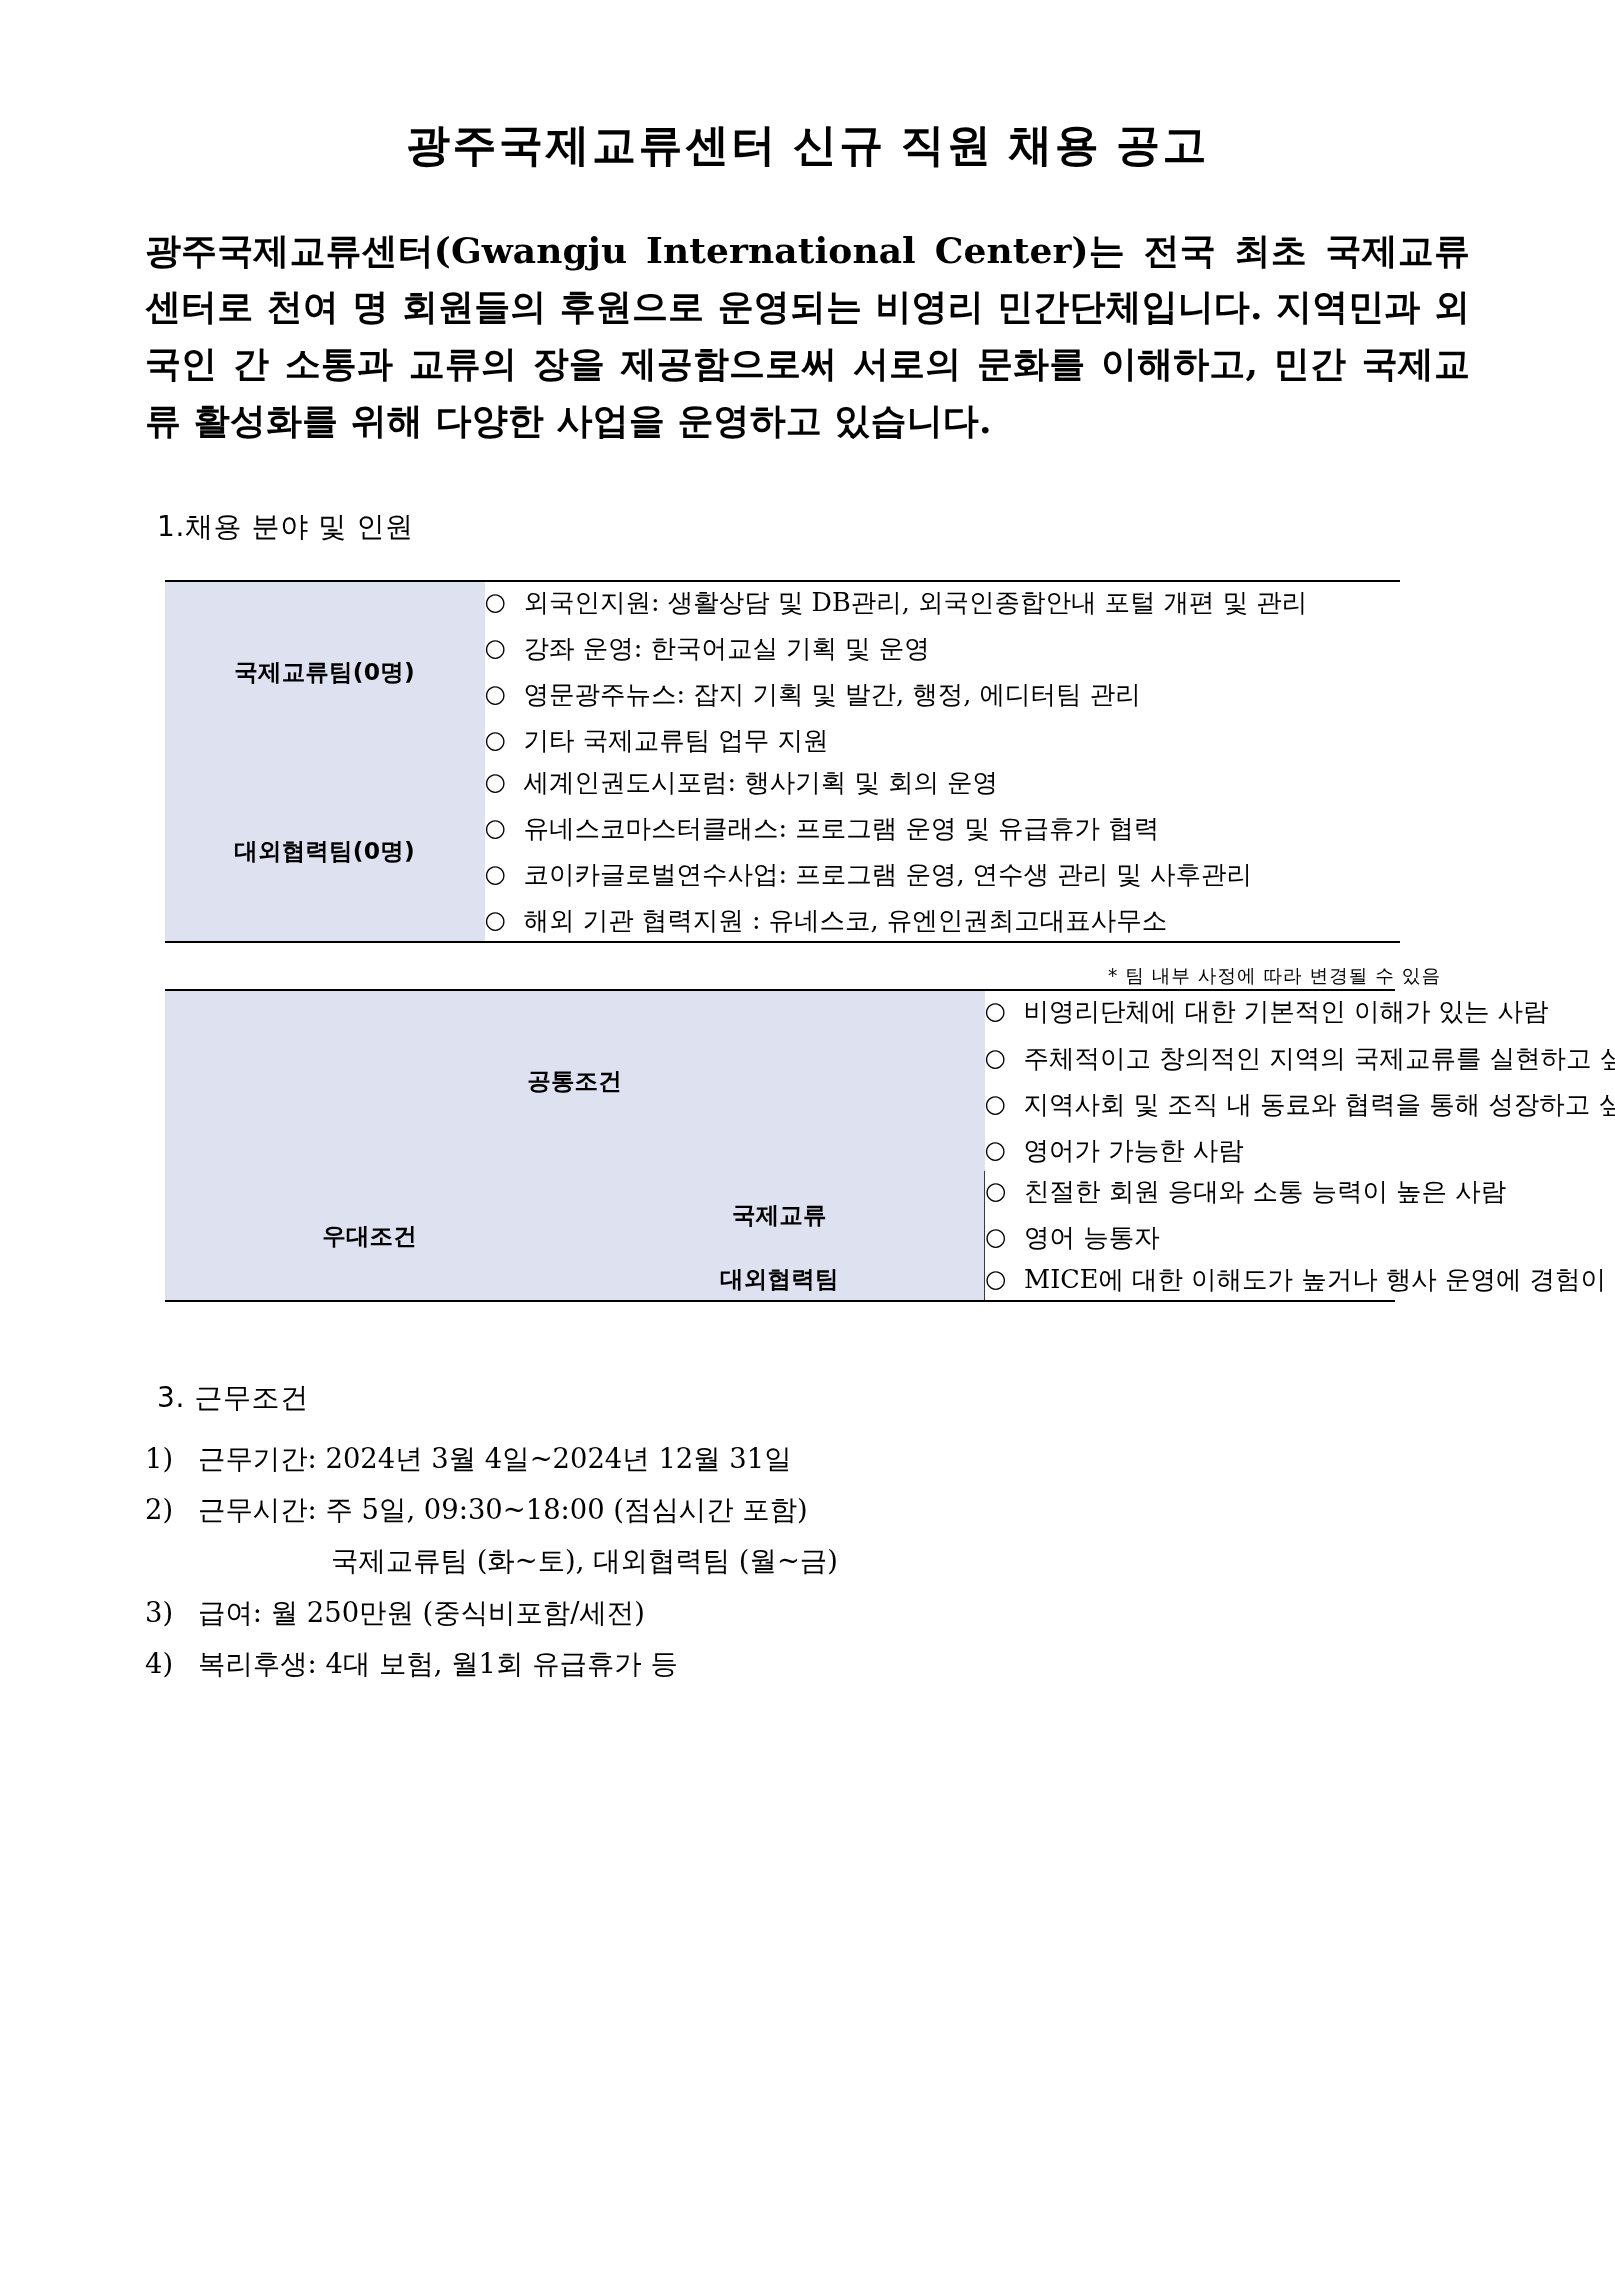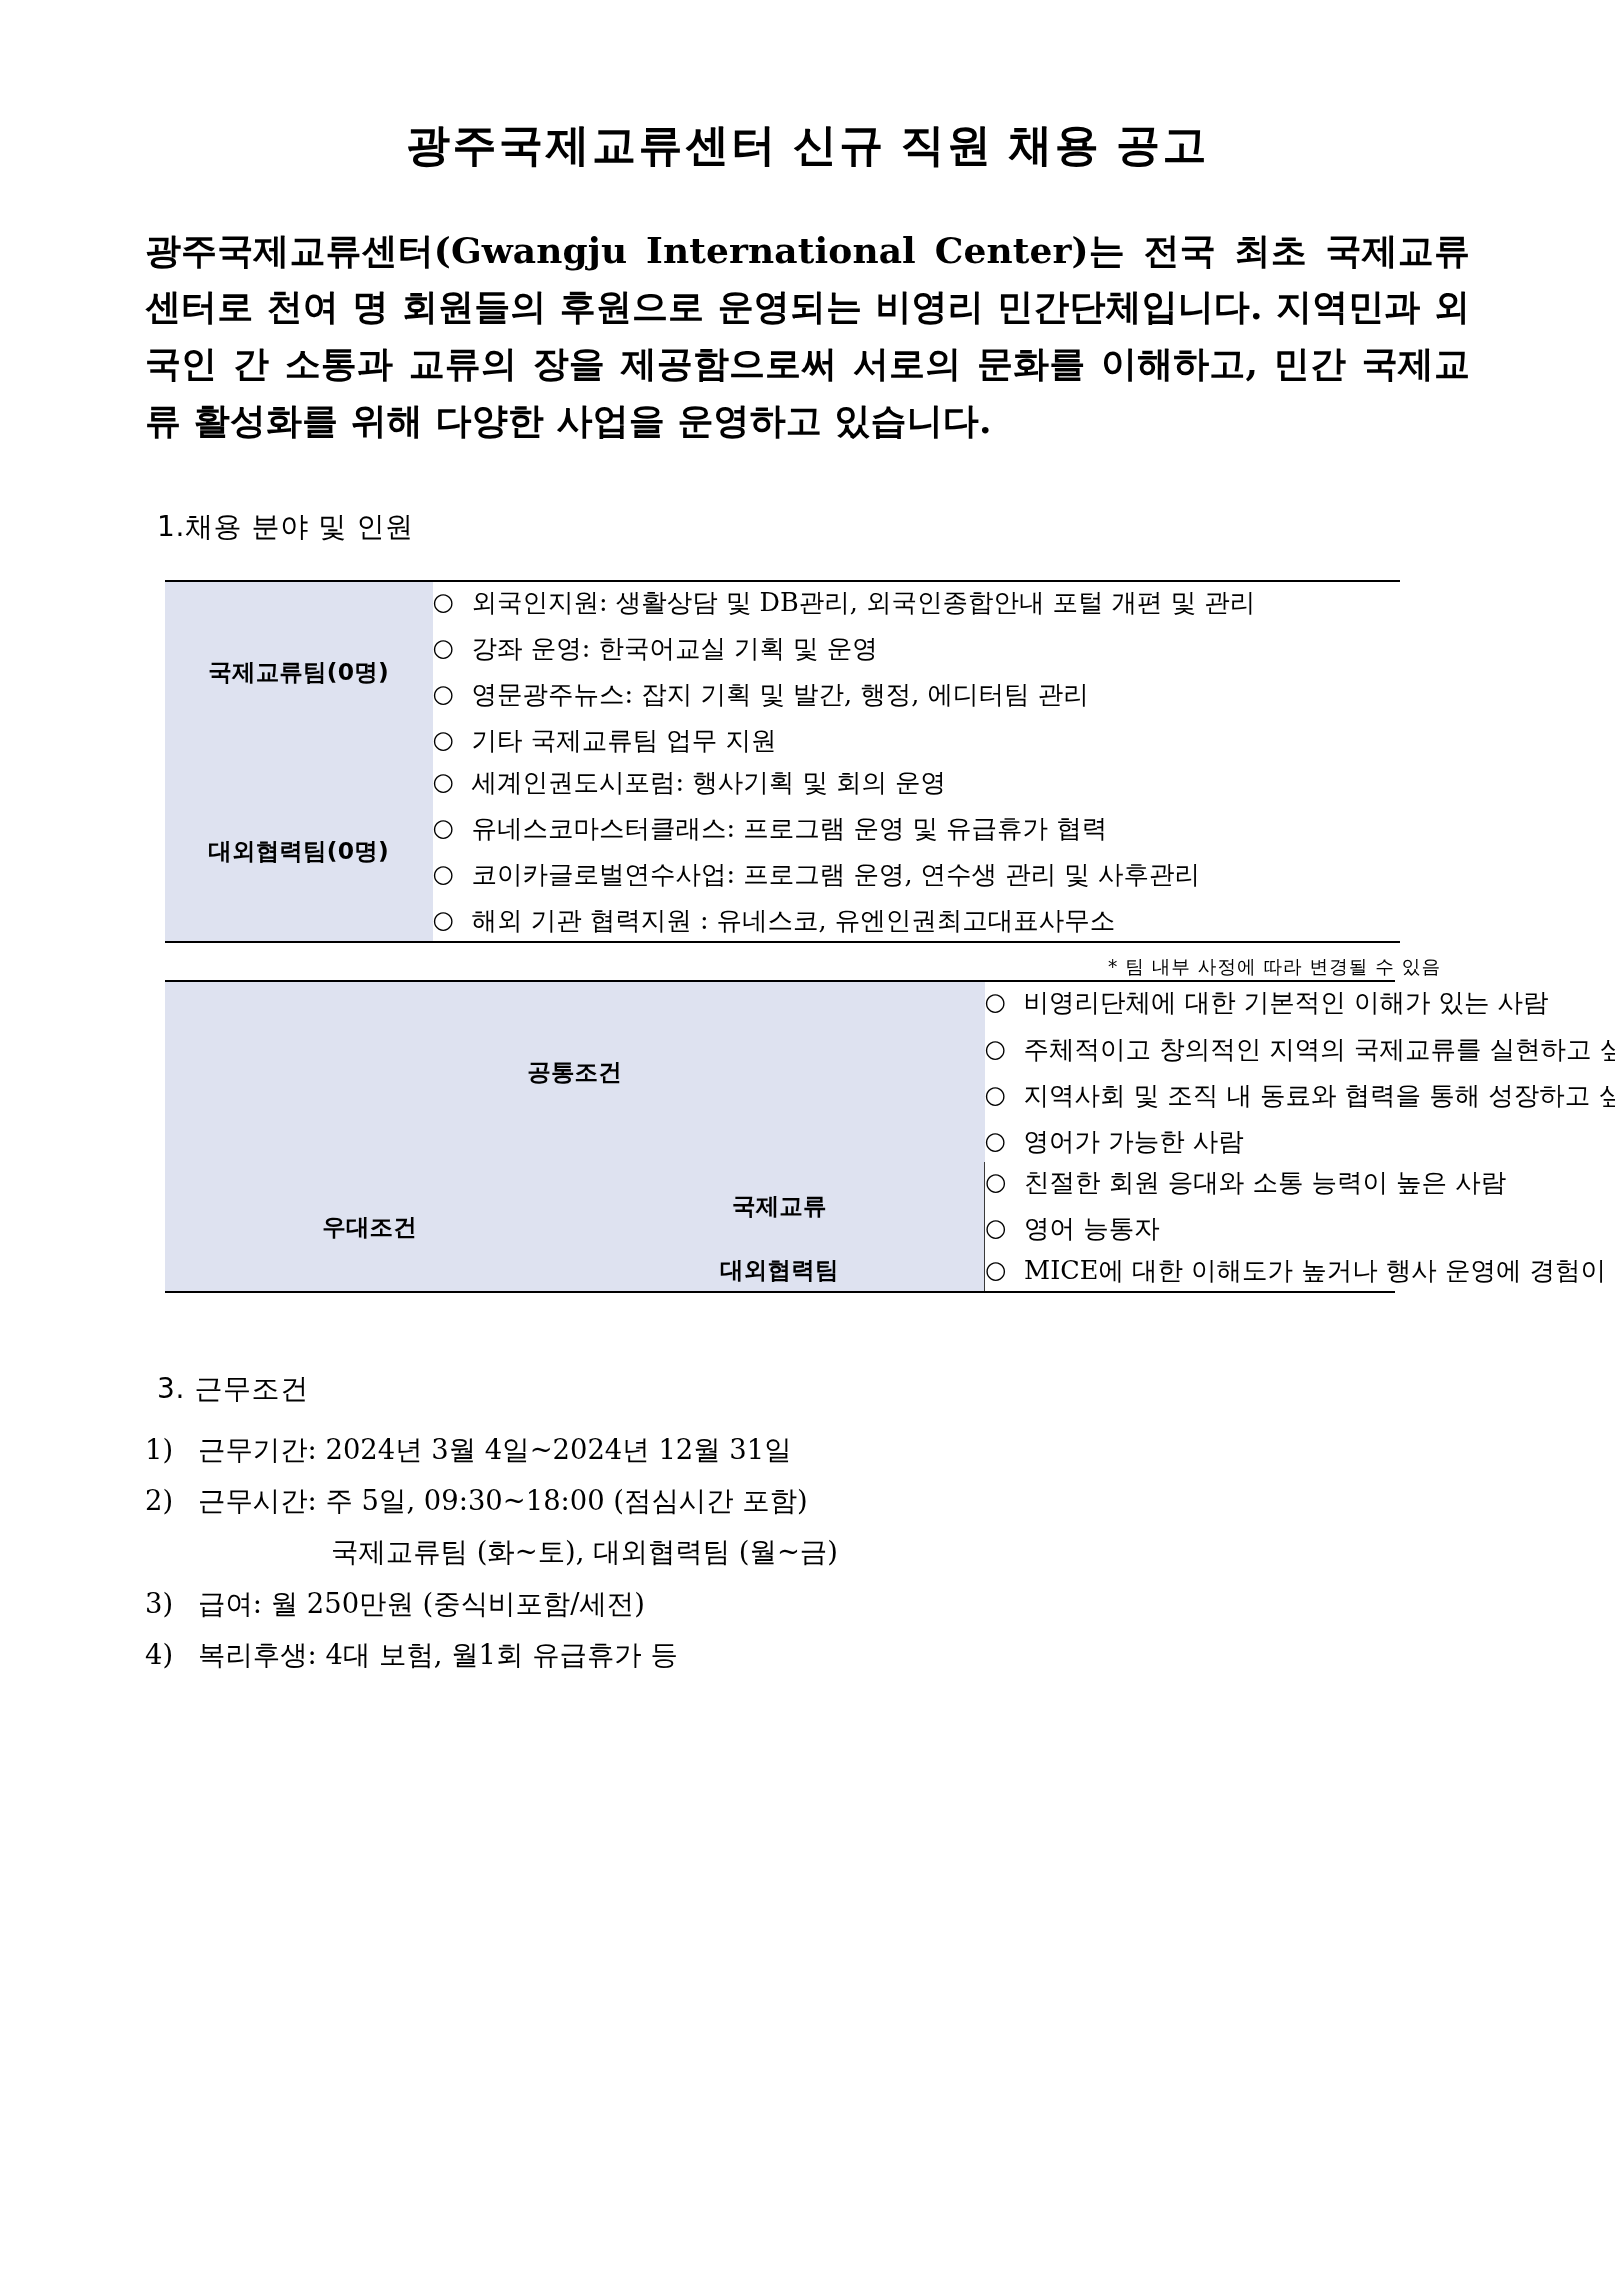--- a/index.html
+++ b/index.html
@@ -115,30 +115,30 @@
   ul.bul li .mk {
     position: absolute;
     left: 0;
     top: 0;
     font-size: 24.5px;
     line-height: 1.62;
   }
 
   
   #tbl-fields { width: 1235px; margin-left: 19.6px; }
-  #tbl-fields .lbl { width: 268px; }
+  #tbl-fields .lbl { width: 320px; }
 
   
   #tbl-reqs { width: 1230px; margin-left: 19.6px; }
   #tbl-reqs .c-main { width: 181px; }
   #tbl-reqs .c-sub  { width: 162px; }
 
   .note {
     margin: 0;
-    padding-top: 11px;
+    padding-top: 20px;
     padding-right: 29px;
     text-align: right;
     font-size: 18.6px;
     letter-spacing: 1px;
     font-family: "DejaVu Sans", "Liberation Sans", sans-serif;
   }
 
   
   ol.cond {
     list-style: none;

